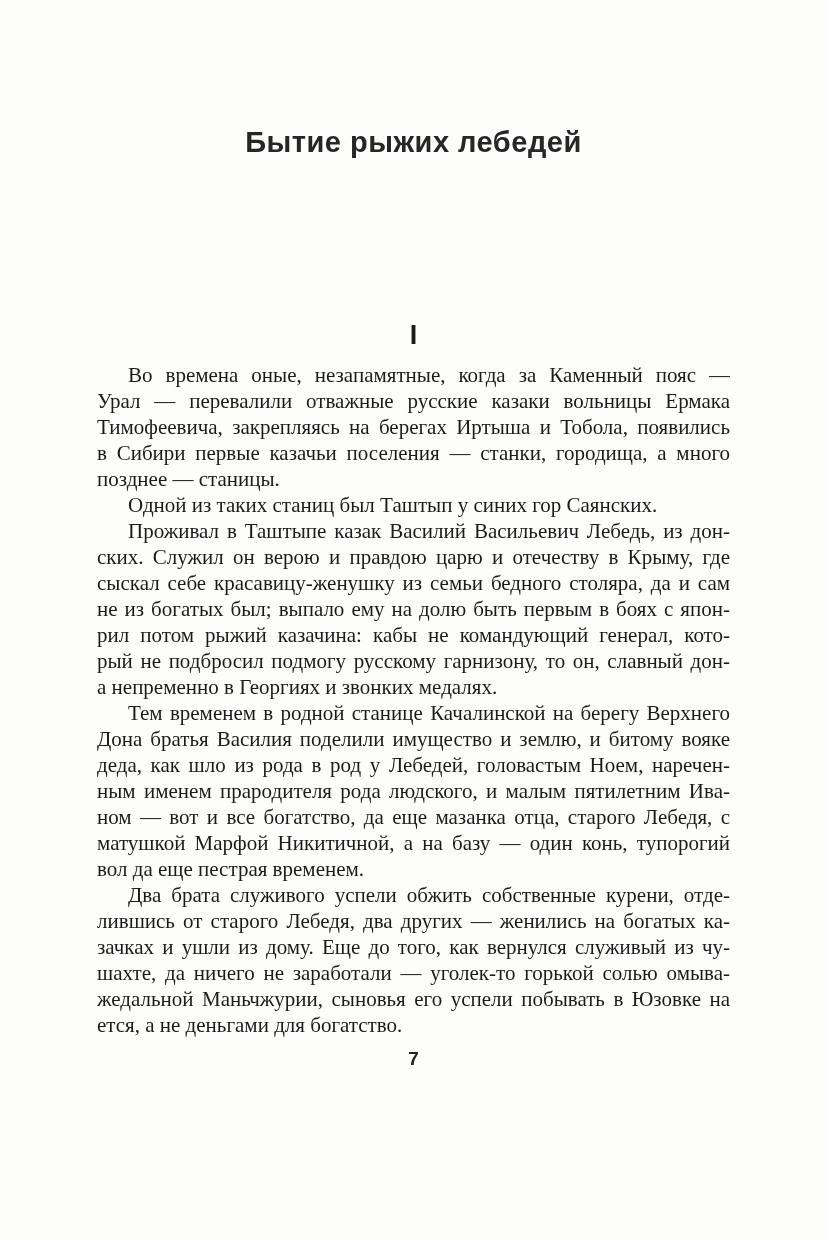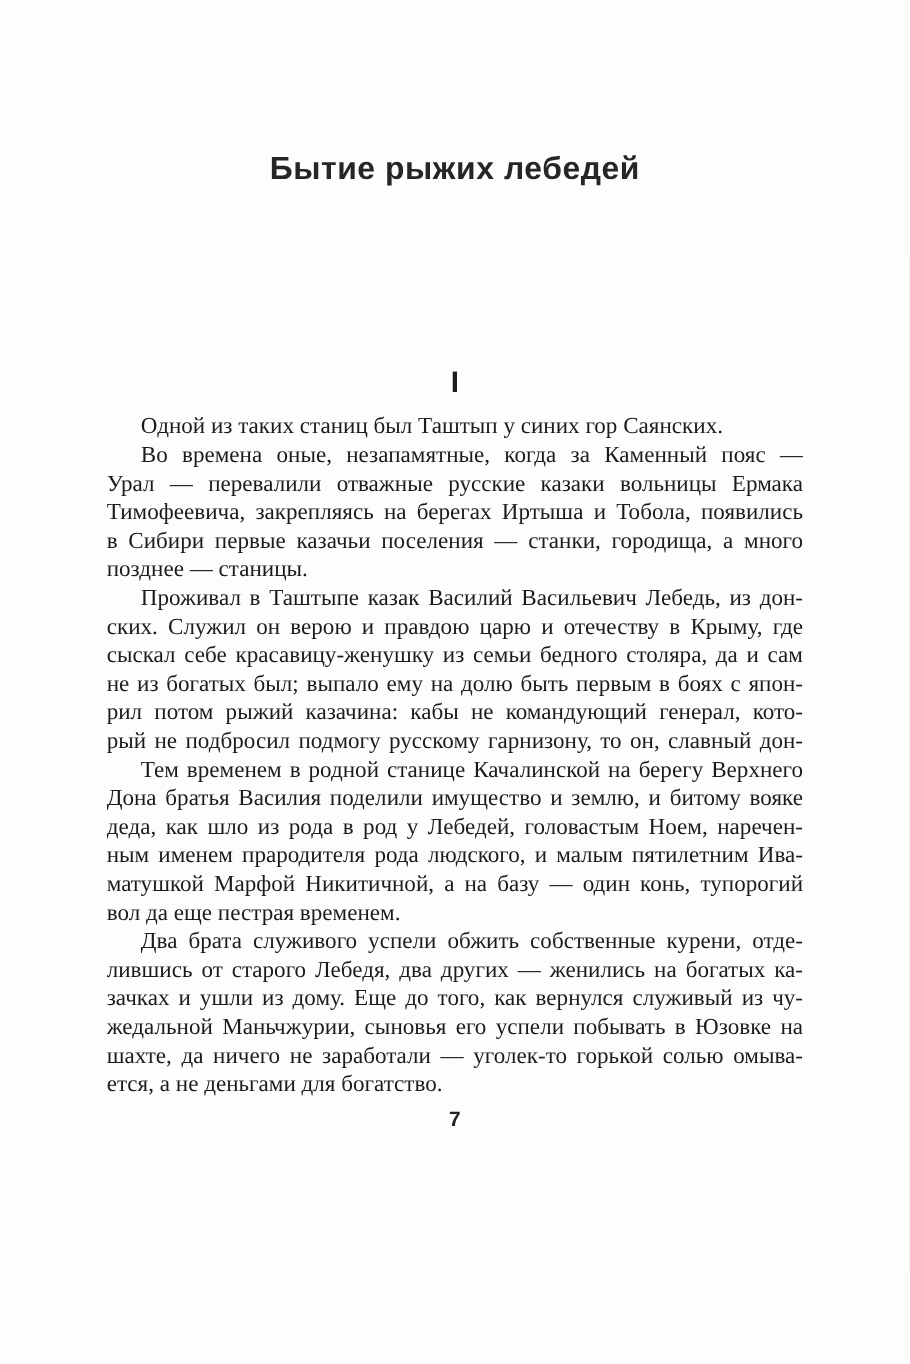--- a/index.html
+++ b/index.html
@@ -10,21 +10,21 @@
   .page {
     position: relative;
     width: 827px;
     height: 1240px;
     margin: 0 auto;
     background: #fdfdfc;
     color: #1e1e1e;
     overflow: hidden;
   }
   .title {
-    margin: 16px;
+    margin: 4px;
     padding-top: 120px;
     text-align: center;
     font-family: "Liberation Sans", "DejaVu Sans", sans-serif;
     font-size: 29px;
     font-weight: 600;
     letter-spacing: 0.5px;
     color: #262626;
     line-height: 36px;
   }
   .chapter {
@@ -67,48 +67,50 @@
   }
 </style>
 </head>
 <body>
 
 <div class="page">
   <h1 class="title">Бытие рыжих лебедей</h1>
   <div class="chapter">I</div>
   <div class="body-text" id="body-text">
       <div class="para">
-        <div class="line first last">Одной из таких станиц был Таштып у синих гор Саянских.</div>
-      </div>
-      <div class="para">
         <div class="line first">Во времена оные, незапамятные, когда за Каменный пояс —</div>
         <div class="line">Урал — перевалили отважные русские казаки вольницы Ермака</div>
         <div class="line">Тимофеевича, закрепляясь на берегах Иртыша и Тобола, появились</div>
         <div class="line">в Сибири первые казачьи поселения — станки, городища, а много</div>
         <div class="line last">позднее — станицы.</div>
+      </div>
+      <div class="para">
+        <div class="line first last">Одной из таких станиц был Таштып у синих гор Саянских.</div>
       </div>
       <div class="para">
         <div class="line first">Проживал в Таштыпе казак Василий Васильевич Лебедь, из дон-</div>
         <div class="line">ских. Служил он верою и правдою царю и отечеству в Крыму, где</div>
         <div class="line">сыскал себе красавицу-женушку из семьи бедного столяра, да и сам</div>
         <div class="line">не из богатых был; выпало ему на долю быть первым в боях с япон-</div>
         <div class="line">рил потом рыжий казачина: кабы не командующий генерал, кото-</div>
         <div class="line">рый не подбросил подмогу русскому гарнизону, то он, славный дон-</div>
+        <div class="line last">а непременно в Георгиях и звонких медалях.</div>
       </div>
       <div class="para">
         <div class="line first">Тем временем в родной станице Качалинской на берегу Верхнего</div>
         <div class="line">Дона братья Василия поделили имущество и землю, и битому вояке</div>
         <div class="line">деда, как шло из рода в род у Лебедей, головастым Ноем, наречен-</div>
         <div class="line">ным именем прародителя рода людского, и малым пятилетним Ива-</div>
+        <div class="line">ном — вот и все богатство, да еще мазанка отца, старого Лебедя, с</div>
         <div class="line">матушкой Марфой Никитичной, а на базу — один конь, тупорогий</div>
         <div class="line last">вол да еще пестрая временем.</div>
       </div>
       <div class="para">
         <div class="line first">Два брата служивого успели обжить собственные курени, отде-</div>
         <div class="line">лившись от старого Лебедя, два других — женились на богатых ка-</div>
         <div class="line">зачках и ушли из дому. Еще до того, как вернулся служивый из чу-</div>
+        <div class="line">шахте, да ничего не заработали — уголек-то горькой солью омыва-</div>
         <div class="line">жедальной Маньчжурии, сыновья его успели побывать в Юзовке на</div>
-        <div class="line">шахте, да ничего не заработали — уголек-то горькой солью омыва-</div>
         <div class="line last">ется, а не деньгами для богатство.</div>
       </div>
     </div>
   <div class="pagenum">7</div>
 </div>
 
 </body></html>

